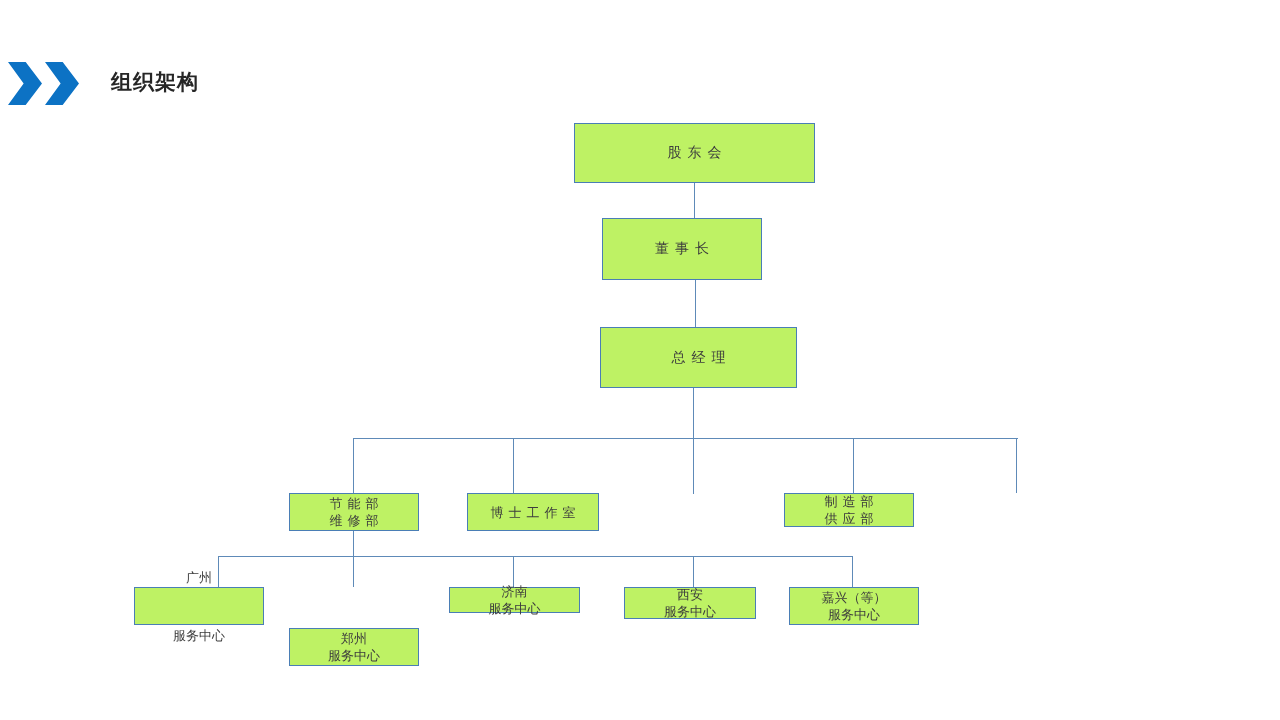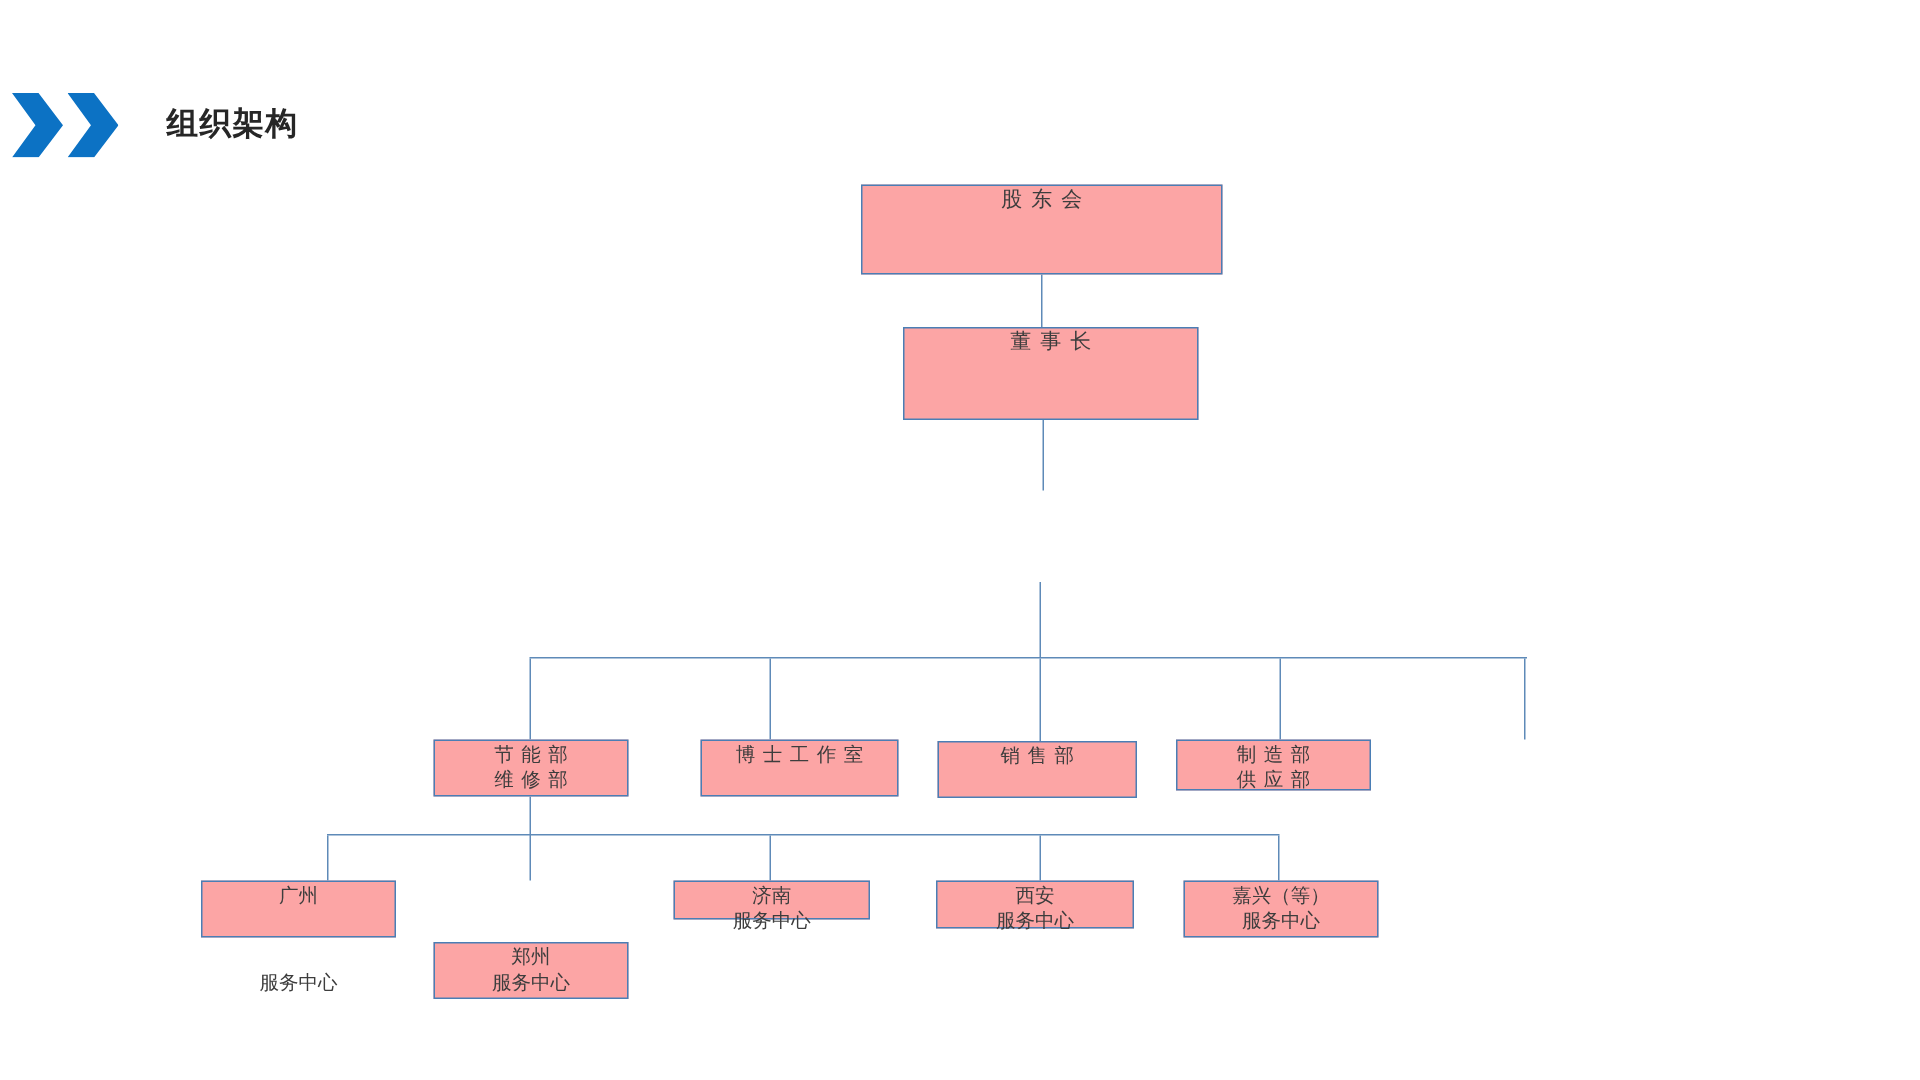--- a/index.html
+++ b/index.html
@@ -44,26 +44,26 @@
     color: #262626;
     letter-spacing: 1px;
     white-space: nowrap;
   }
 
   
   .node {
     position: absolute;
     box-sizing: border-box;
     border: 1px solid #4a7eb5;
-    background: #fca5a5;
+    background: #bef264;
     color: #3d3d3d;
     display: flex;
     flex-direction: column;
     align-items: center;
-    justify-content: flex-start;
+    justify-content: center;
     text-align: center;
     white-space: nowrap;
   }
   .node .line { display: block; }
   .lv-top { font-size: 14px; letter-spacing: 6px; text-indent: 6px; }
   .lv-dept { font-size: 13px; letter-spacing: 5px; text-indent: 5px; line-height: 17px; }
   .lv-svc  { font-size: 13px; letter-spacing: 0;  line-height: 17px; }
 
   .conn {
     position: absolute;
@@ -95,33 +95,33 @@
   <div class="conn v" style="left:353px; top:531px; height:56px;"></div>
   <div class="conn h" style="left:218px; top:556px; width:635px;"></div>
   <div class="conn v" style="left:218px; top:557px; height:30px;"></div>
   <div class="conn v" style="left:513px; top:557px; height:30px;"></div>
   <div class="conn v" style="left:693px; top:557px; height:30px;"></div>
   <div class="conn v" style="left:852px; top:557px; height:30px;"></div>
 
   <div class="node lv-top" style="left:574px; top:123px; width:241px; height:60px;">
     <span class="line">股东会</span>
   </div>
-  <div class="node lv-top" style="left:602px; top:218px; width:197px; height:62px;">
+  <div class="node lv-top" style="left:602px; top:218px; width:160px; height:62px;">
     <span class="line">董事长</span>
+  </div>
+  <div class="node lv-top" style="left:600px; top:327px; width:197px; height:61px;">
+    <span class="line">总经理</span>
   </div>
 
   <div class="node lv-dept" style="left:289px; top:493px; width:130px; height:38px;">
     <span class="line">节能部</span>
     <span class="line">维修部</span>
   </div>
   <div class="node lv-dept" style="left:443px; top:493px; width:132px; height:38px;margin-left:24px;">
     <span class="line">博士工作室</span>
-  </div>
-  <div class="node lv-dept" style="left:625px; top:494px; width:133px; height:38px;">
-    <span class="line">销售部</span>
   </div>
   <div class="node lv-dept" style="left:784px; top:493px; width:130px; height:34px;">
     <span class="line">制造部</span>
     <span class="line">供应部</span>
   </div>
 
   <div class="node lv-svc" style="left:134px; top:587px; width:130px; height:38px;gap:41px;">
     <span class="line">广州</span>
     <span class="line">服务中心</span>
   </div>

